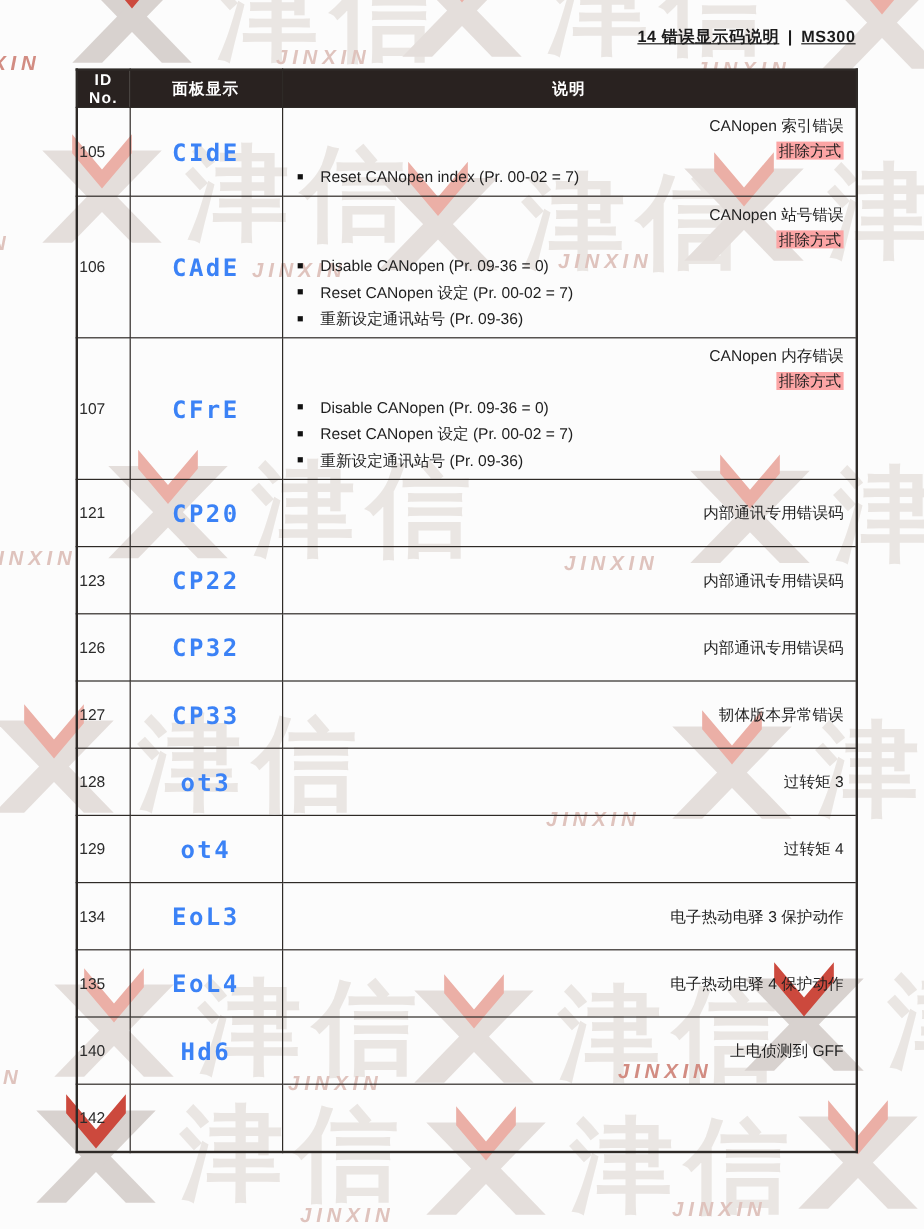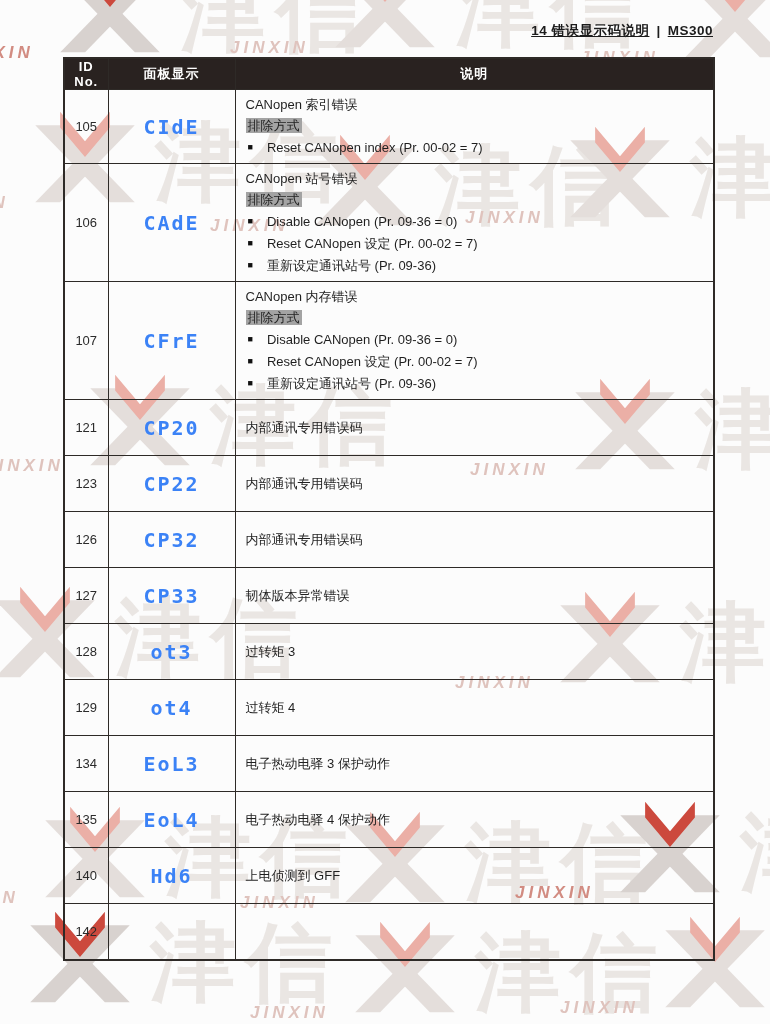--- a/index.html
+++ b/index.html
@@ -45,37 +45,37 @@
   .err-table col.c-disp{width:127px;}
   .err-table col.c-desc{width:479px;}
   .err-table th,.err-table td{border:1.5px solid #2e2a27;}
   .err-table{border:2px solid #2e2a27;}
   .err-table th{
     background:#292220;color:#ffffff;
     font-size:13px;font-weight:bold;letter-spacing:1px;
     height:23px;padding:0;text-align:center;
   }
   td.id-cell{
-    text-align:center;vertical-align:middle;
+    vertical-align:middle;
     font-size:13px;color:#2b2b2b;background:transparent;
   }
   td.display-cell{text-align:center;vertical-align:middle;background:transparent;}
   .seg{
     font-family:"DejaVu Sans Mono",monospace;
     font-weight:bold;font-size:20px;letter-spacing:2px;color:#3b82f6;
     white-space:nowrap;
   }
   td.desc-cell{
     vertical-align:middle;background:transparent;
-    padding:4px 10px;font-size:13px;color:#1f1f1f;
+    padding:4px 10px;font-size:13px;color:#1f1f1f;text-align:right;
   }
   tr.simple td{height:47px;}
   tr.multi td.desc-cell{vertical-align:top;}
   .line{line-height:21px;}
-  .line.label span{background:#a3a3a3;padding:0 2px;}
+  .line.label span{background:#fca5a5;padding:0 2px;}
   .line.bullet{display:flex;align-items:center;margin:1px 0;}
   .bullet-sq{font-size:9px;line-height:1;margin:0 14px 0 2px;color:#111;}
 </style>
 </head>
 <body>
 
 <div id="wm-layer">
     <div class="wm strong" style="left: -45px; top: -45px;">
       <span class="wm-en">JINXIN</span>
       <svg viewBox="0 0 104 92" width="120" height="104" class="wm-x">

